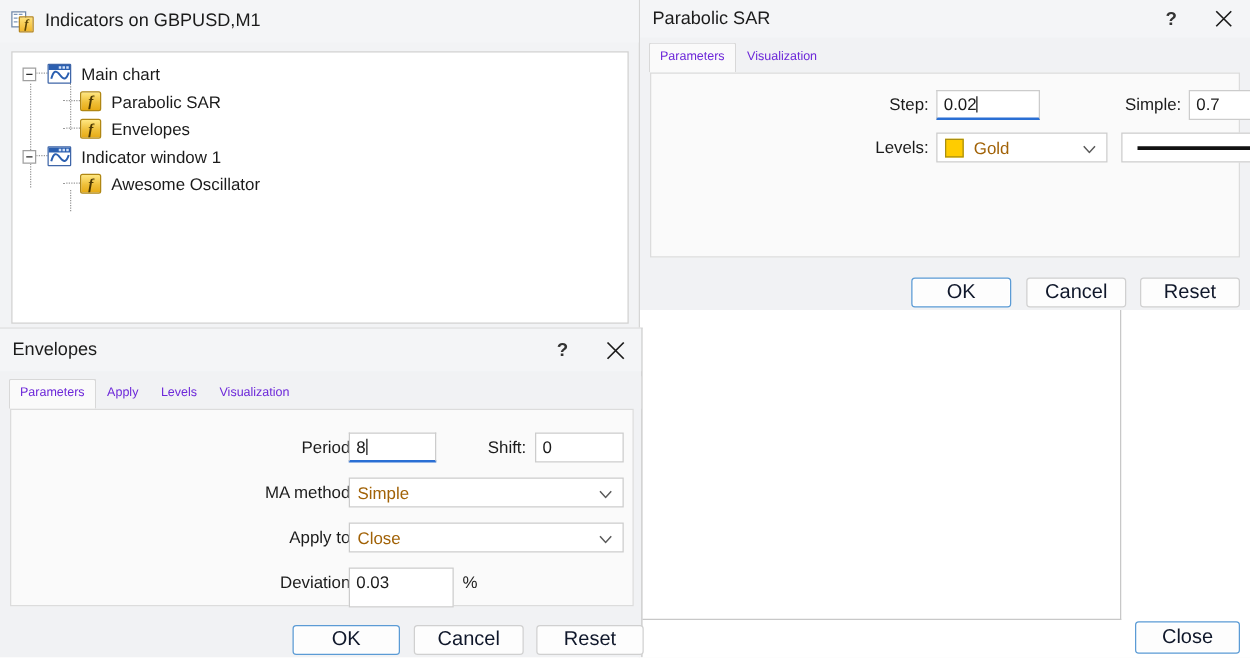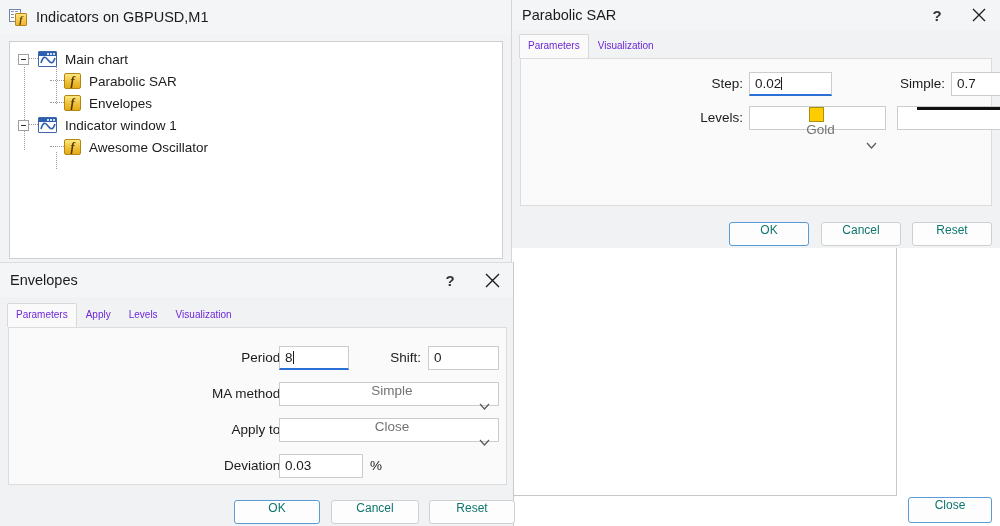--- a/index.html
+++ b/index.html
@@ -267,25 +267,24 @@
     background: #1b1b1b;
     vertical-align: -2px;
     margin-left: 0px;
   }
   .combo {
     position: absolute;
     background: #ffffff;
     border: 1px solid #cccccc;
     box-sizing: border-box;
     font-size: 13.5px;
-    color: #737373;
+    color: #a16207;
     display: flex;
     align-items: center;
     padding-left: 6px;
-    flex-direction: column;
   }
   .combo .chev {
     margin-left: auto;
     margin-right: 8px;
     color: #5a5a5a;
   }
   .swatch {
     width: 15px; height: 15px;
     background: #ffcc00;
     border: 1px solid #a98f12;
@@ -298,23 +297,24 @@
     background: #111111;
     margin-left: 12px;
   }
 
   .btn {
     position: absolute;
     background: #fdfdfd;
     border: 1px solid #d0d0d0;
     border-radius: 3px;
     box-sizing: border-box;
-    font-size: 12px;
-    color: #0f766e;
+    font-size: 16px;
+    color: #0f172a;
     display: flex;
+    align-items: center;
     justify-content: center;
   }
   .btn.default {
     border: 1px solid #5b9bd5;
     box-shadow: inset 0 0 0 1px #ffffff;
   }
 
   
   #sar-dialog {
     left: 512px; top: 0;
@@ -545,21 +545,21 @@
       <div class="combo" style="left:270px; top:90px; width:220px; height:24px;">
         <span>Close</span>
         <span class="chev">
           <svg width="11" height="7" viewBox="0 0 11 7">
               <path d="M1 1 L5.5 6 L10 1" fill="none" stroke="#5a5a5a" stroke-width="1.2"></path>
             </svg>
         </span>
       </div>
 
       <span class="field-label" style="left:186px; top:130px; width:89px;">Deviation:</span>
-      <div class="textbox" style="left:270px; top:126px; width:84px; height:24px;">
+      <div class="textbox" style="left:270px; top:126px; width:84px; height:32px;">
         <span>0.03</span>
       </div>
       <span class="field-label" style="left:361px; top:130px; width:20px; text-align:left;">%</span>
     </div>
 
     <div class="btn default" style="left:234px; top:237px; width:86px; height:24px;">
       <span>OK</span>
     </div>
     <div class="btn" style="left:331px; top:237px; width:88px; height:24px;">
       <span>Cancel</span>

